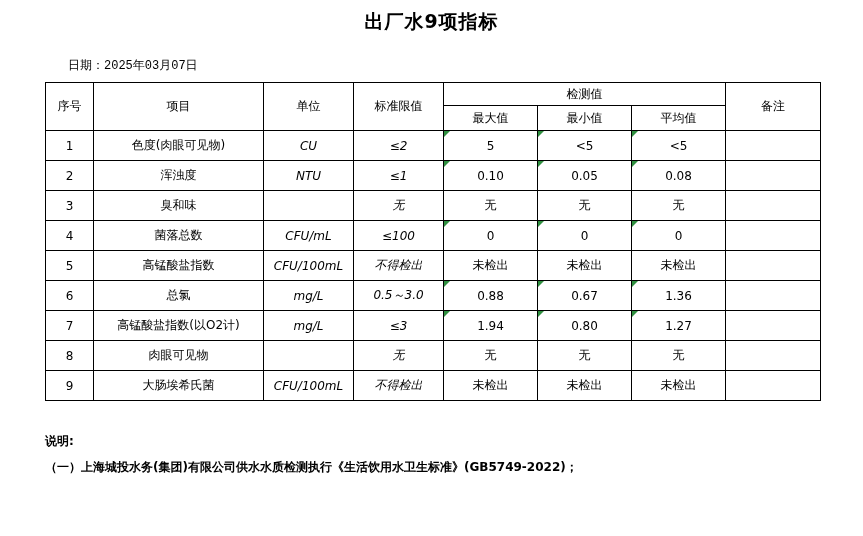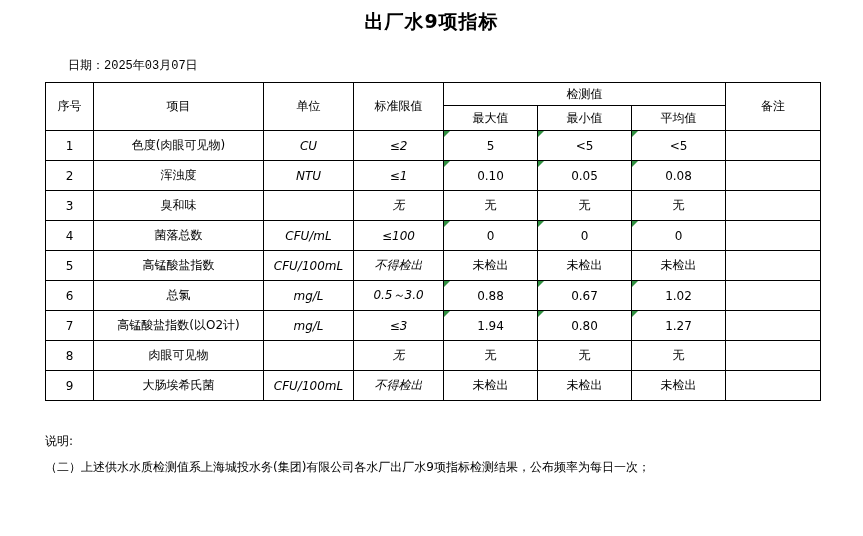--- a/index.html
+++ b/index.html
@@ -88,20 +88,21 @@
     left: 0;
     border-top: 6px solid #2f8f3f;
     border-right: 6px solid transparent;
   }
   .notes {
     margin-left: 45px;
     margin-top: 30px;
     font-size: 12px;
     font-family: "DejaVu Sans", sans-serif;
     line-height: 20px;
+    font-weight: bold;
   }
   .notes .note-title {
     margin-bottom: 6px;
   }
   .notes .note-line {
     white-space: nowrap;
   }
 </style>
 </head>
 <body>
@@ -189,21 +190,21 @@
         <td>未检出</td>
         <td></td>
       </tr>
       <tr>
         <td>6</td>
         <td class="cell-name">总氯</td>
         <td class="cell-unit">mg/L</td>
         <td class="cell-limit">0.5～3.0</td>
         <td class="corner">0.88</td>
         <td class="corner">0.67</td>
-        <td class="corner">1.02</td>
+        <td class="corner">1.36</td>
         <td></td>
       </tr>
       <tr>
         <td>7</td>
         <td class="cell-name">高锰酸盐指数(以O2计)</td>
         <td class="cell-unit">mg/L</td>
         <td class="cell-limit">≤3</td>
         <td class="corner">1.94</td>
         <td class="corner">0.80</td>
         <td class="corner">1.27</td>
@@ -227,16 +228,16 @@
         <td>未检出</td>
         <td>未检出</td>
         <td>未检出</td>
         <td></td>
       </tr>
     </tbody>
   </table>
 
   <div class="notes">
     <div class="note-title">说明:</div>
-    <div class="note-line">（二）上述供水水质检测值系上海城投水务(集团)有限公司各水厂出厂水9项指标检测结果，公布频率为每日一次；</div>
+    <div class="note-line">（一）上海城投水务(集团)有限公司供水水质检测执行《生活饮用水卫生标准》(GB5749-2022)；</div>
   </div>
 
 </div>
 
 </body></html>

